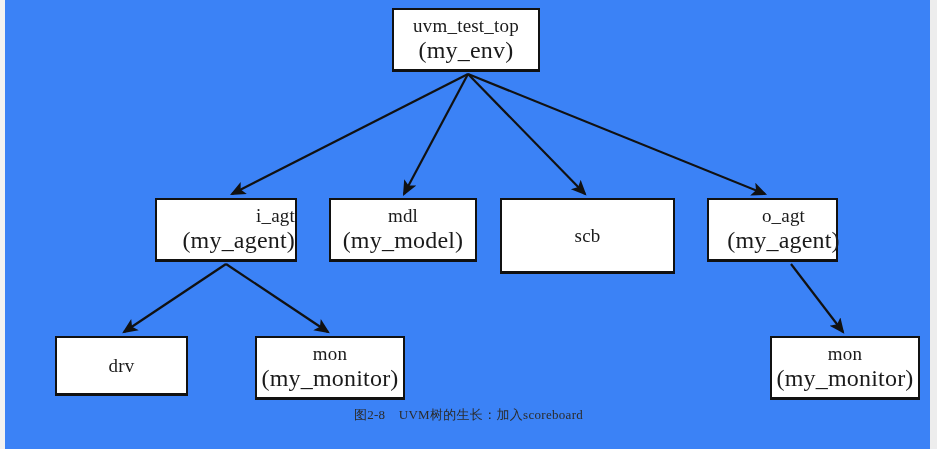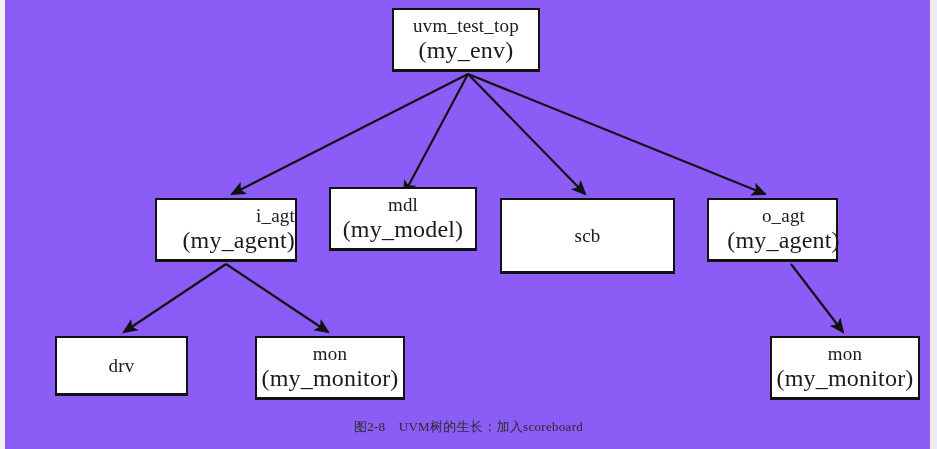--- a/index.html
+++ b/index.html
@@ -4,21 +4,21 @@
 <style>
   html, body {
     margin: 0;
     padding: 0;
     background: #ffffff;
   }
   #page {
     position: relative;
     width: 937px;
     height: 449px;
-    background: #8b5cf6;
+    background: #3b82f6;
     overflow: hidden;
     font-family: "Liberation Serif", "DejaVu Serif", serif;
   }
   
   .margin-strip {
     position: absolute;
     top: 0;
     height: 449px;
     background: #f2f2f2;
   }
@@ -55,21 +55,21 @@
   }
   .node .line2 {
     font-size: 24px;
     letter-spacing: 0.2px;
     white-space: nowrap;
   }
 
   #caption {
     position: absolute;
     left: 0;
-    top: 418px;
+    top: 406px;
     width: 937px;
     text-align: center;
     font-size: 13px;
     color: #2b2b2b;
     letter-spacing: 0.3px;
     white-space: nowrap;
   }
 </style>
 </head>
 <body>
@@ -98,21 +98,21 @@
 
   <div id="node-layer">
       <div class="node" style="left: 392px; top: 8px; width: 148px; height: 64px;">
         <div class="line1">uvm_test_top</div>
         <div class="line2">(my_env)</div>
       </div>
       <div class="node" style="left: 155px; top: 198px; width: 142px; height: 64px; align-items: flex-end;">
         <div class="line1">i_agt</div>
         <div class="line2">(my_agent)</div>
       </div>
-      <div class="node" style="left: 329px; top: 187px; width: 148px; height: 64px; text-align: right;">
+      <div class="node" style="left: 329px; top: 198px; width: 148px; height: 64px; text-align: right;">
         <div class="line1">mdl</div>
         <div class="line2">(my_model)</div>
       </div>
       <div class="node" style="left: 500px; top: 198px; width: 175px; height: 76px;">
         <div class="line1">scb</div>
       </div>
       <div class="node" style="left: 707px; top: 198px; width: 131px; height: 64px; padding-left: 22px;">
         <div class="line1">o_agt</div>
         <div class="line2">(my_agent)</div>
       </div>

